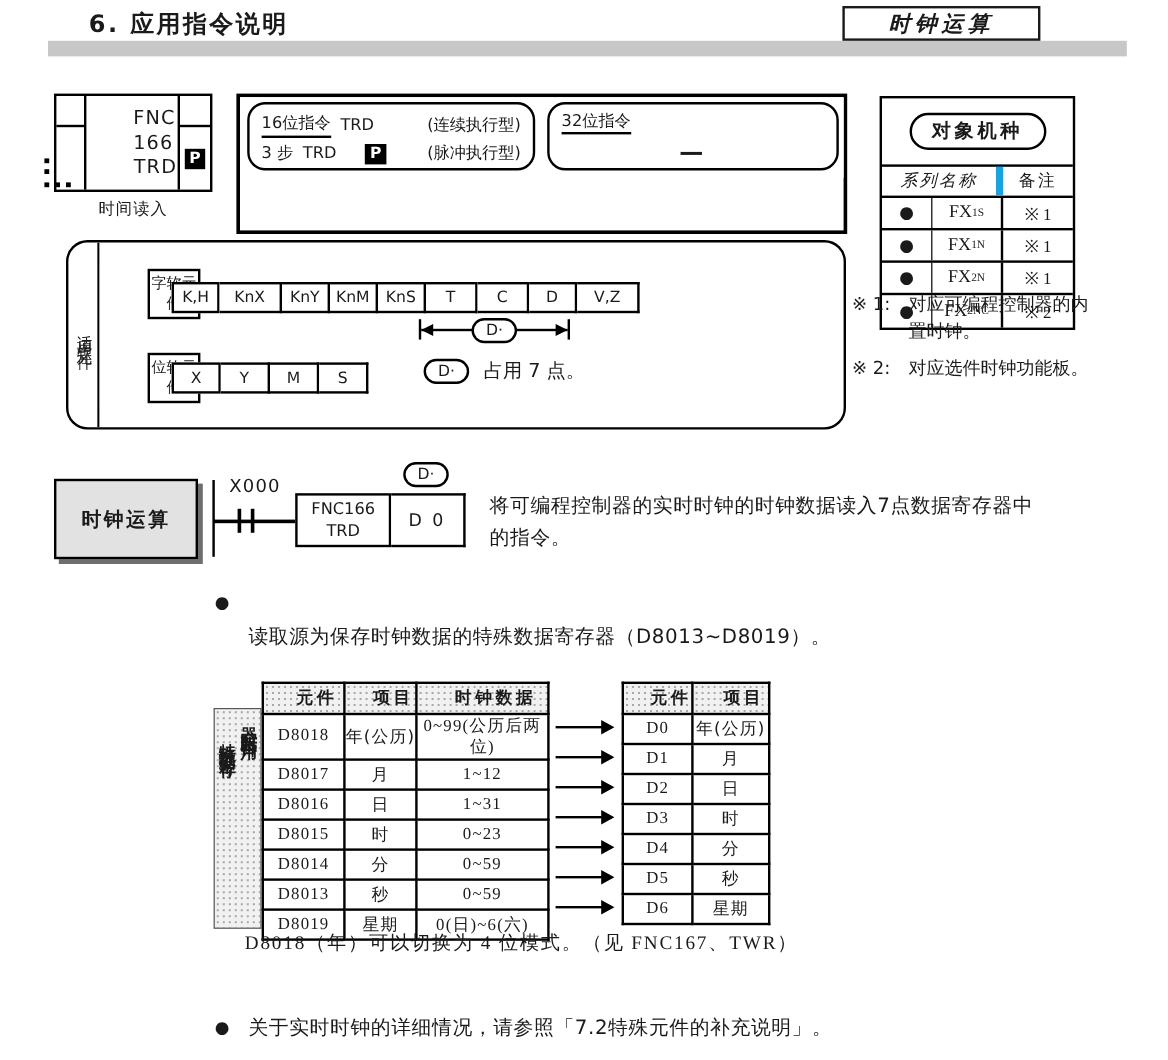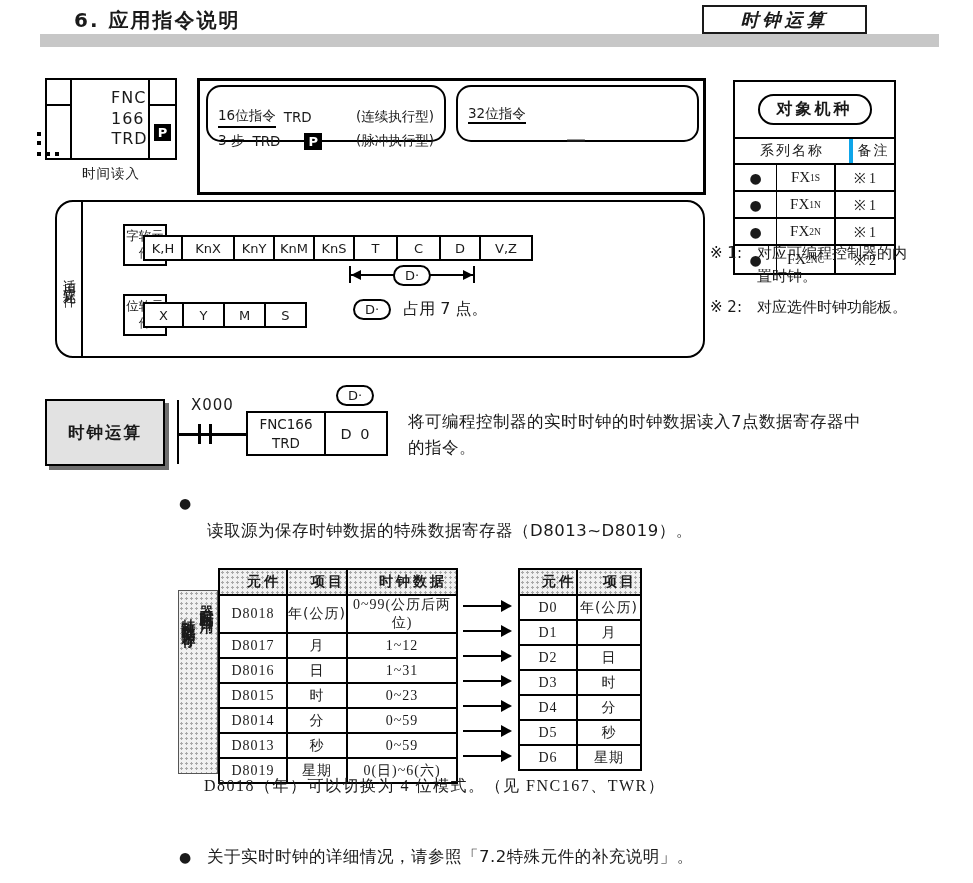--- a/index.html
+++ b/index.html
@@ -27,35 +27,35 @@
   .p-badge { background:#000; color:#fff; font-weight:700; font-size:13px; line-height:17px; padding:0 4px; }
   .fnc-caption { position:absolute; left:45px; top:165px; width:132px; text-align:center; font-size:13.5px; letter-spacing:1px; }
   .dotv { position:absolute; left:37px; top:132px; width:4px; height:4px; background:#000; box-shadow:0 9px 0 #000; }
   .doth { position:absolute; left:37px; top:152px; width:4px; height:4px; background:#000; box-shadow:9px 0 0 #000, 18px 0 0 #000; }
 
   
   .inst-box { position:absolute; left:197px; top:78px; width:509px; height:117px; border:3px solid #000; background:#fff; }
   .inst-title { height:44px; display:flex; align-items:center; padding-left:14px; font-size:23px; font-weight:700;
     letter-spacing:4px; background:#f3f3f3; border-bottom:2px solid #000; }
   .inst-formats { position:relative; height:67px; background:#fff; }
-  .fmt-box { position:absolute; border:2px solid #000; border-radius:15px; background:#fff; padding:18px 8px 0 10px; font-size:13.5px; }
+  .fmt-box { position:absolute; border:2px solid #000; border-radius:15px; background:#fff; padding:5px 8px 0 10px; font-size:13.5px; }
   .fmt16 { left:6px; top:4px; width:240px; height:57px; }
   .fmt32 { left:256px; top:4px; width:243px; height:57px; }
   .fmt-line { display:flex; align-items:center; height:24px; white-space:nowrap; }
   .u { border-bottom:2px solid #000; padding-bottom:1px; }
   .g8 { margin-left:8px; } .g24 { margin-left:24px; }
   .ml-auto { margin-left:auto; margin-right:2px; }
   .fmt32 .dash { display:block; margin:4px 0 0 98px; font-size:20px; font-weight:700; }
 
   
   .models { position:absolute; left:733px; top:80px; width:163px; border:2.5px solid #000; background:#fff; }
   .models-title { height:57px; border-bottom:2px solid #000; display:flex; align-items:center; justify-content:center; }
   .models-pill { border:2px solid #000; border-radius:17px; padding:3px 17px; font-size:16px; font-weight:700; letter-spacing:3px; }
   .models-head { display:flex; height:26px; border-bottom:2px solid #000; font-size:14px; }
-  .mh-series { width:118px; border-right:4px solid #0ea5e9; display:flex; align-items:center; justify-content:center; letter-spacing:2px; }
+  .mh-series { width:101px; border-right:6px solid #0ea5e9; display:flex; align-items:center; justify-content:center; letter-spacing:2px;font-style:italic; }
   .mh-remark { flex:1; display:flex; align-items:center; justify-content:center; letter-spacing:2px; }
   .models-row { display:flex; height:27px; border-bottom:2px solid #000; font-size:15px; }
   .models-row:last-child { border-bottom:none; }
   .mr-dot { width:42px; border-right:1.5px solid #000; display:flex; align-items:center; justify-content:center; font-size:14px; }
   .mr-name { width:59px; border-right:2px solid #000; display:flex; align-items:center; justify-content:center;
     font-family:"Liberation Serif", serif; font-size:15px; }
   .mr-name sub { font-size:9.5px; }
   .mr-remark { flex:1; display:flex; align-items:center; justify-content:center; font-size:14px;
     font-family:"Liberation Serif", serif; }
   .model-notes { position:absolute; left:710px; top:242px; width:212px; font-size:15px; }

